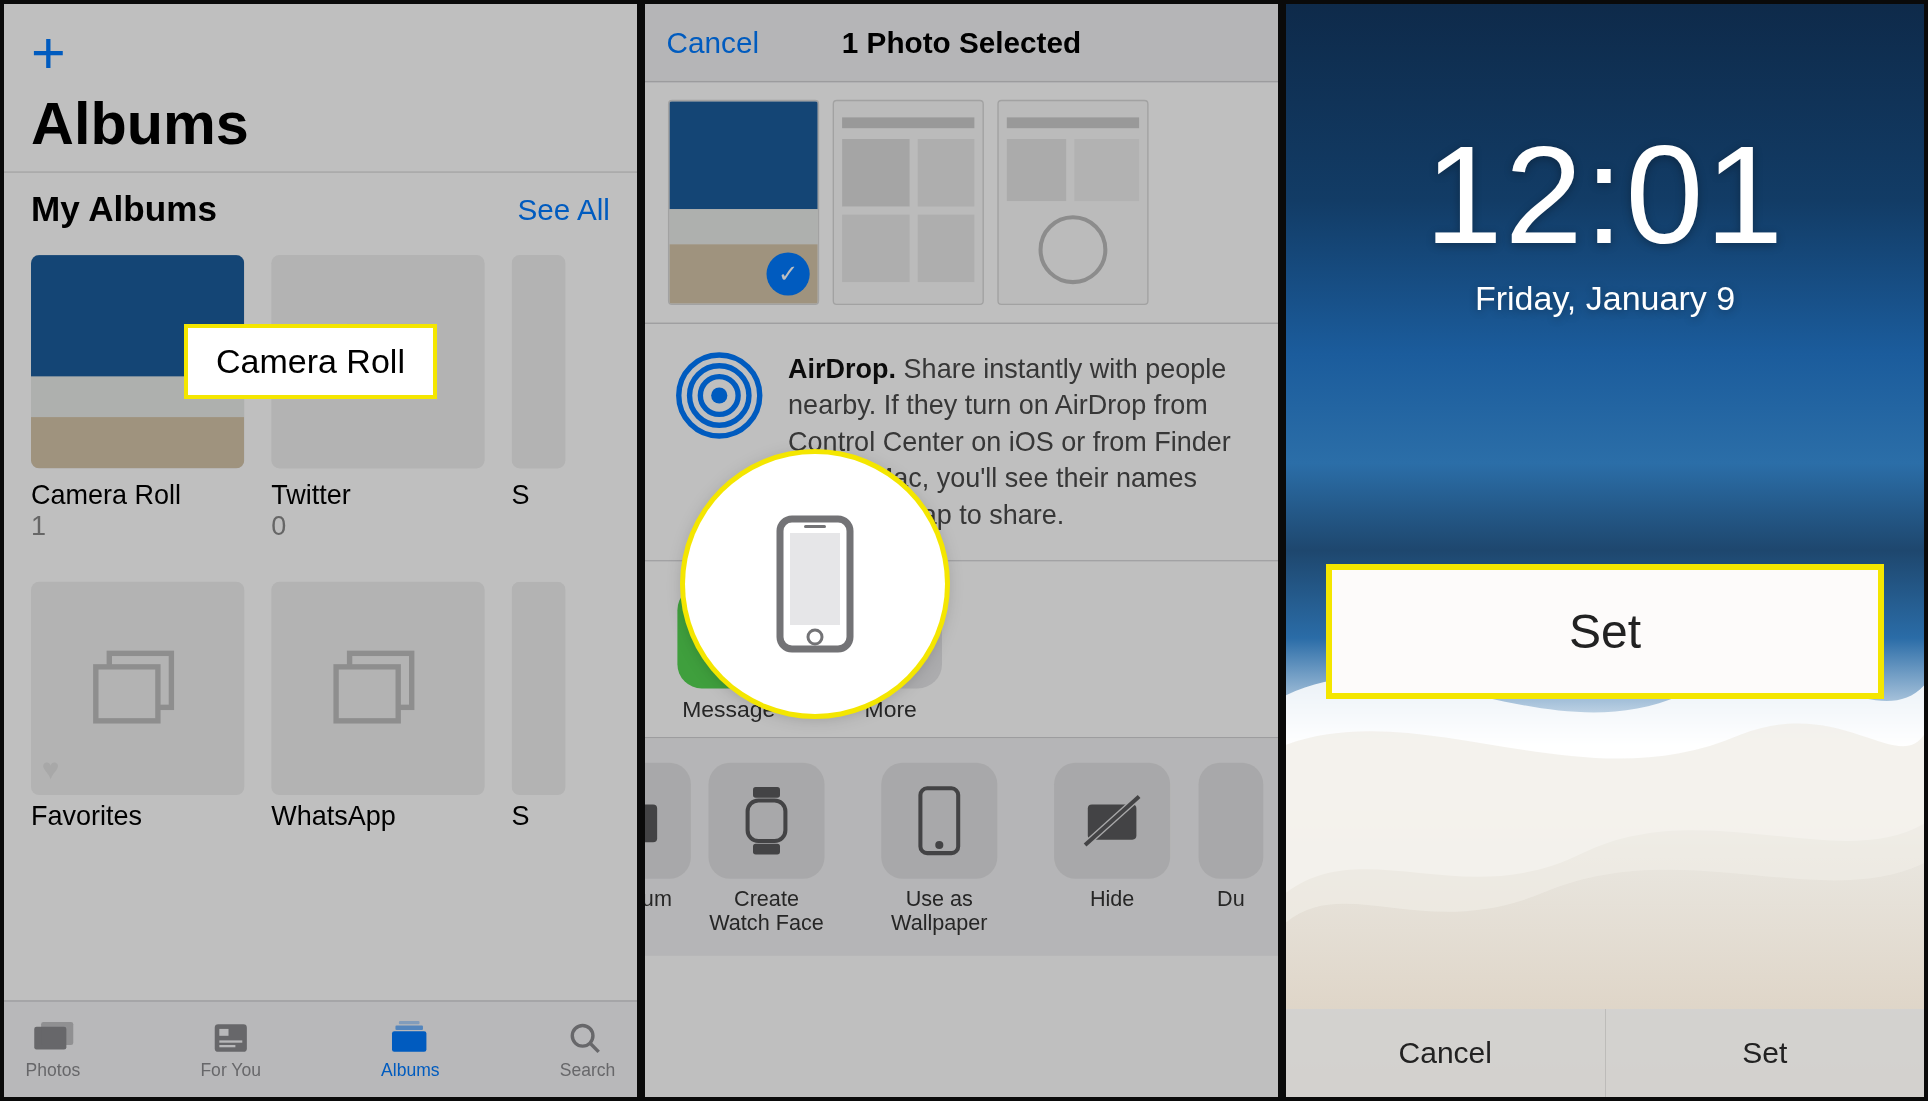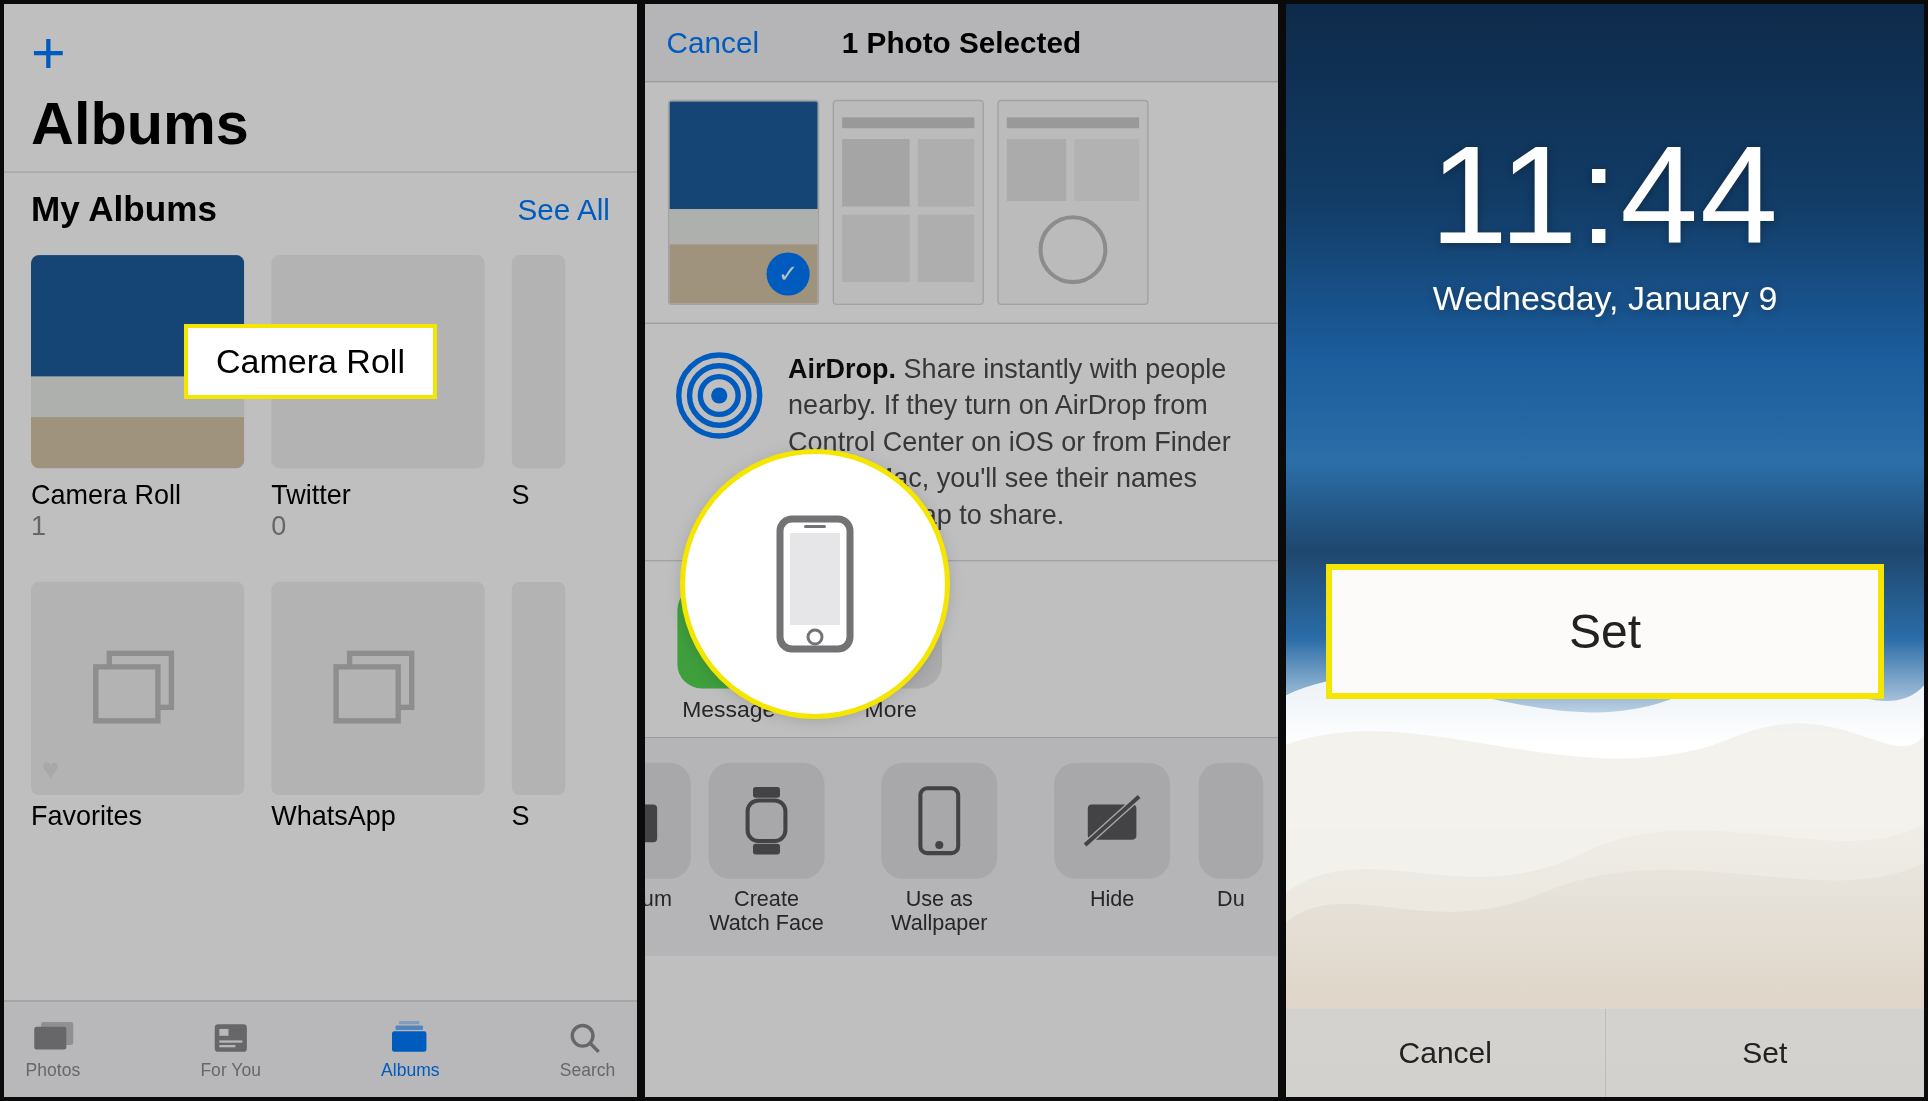--- a/index.html
+++ b/index.html
@@ -304,22 +304,22 @@
         <circle class="dot" cx="460" cy="1028" r="10"></circle>
       </svg>
   </div>
 
   <div class="panel p3">
     <div class="wave-bg"></div>
     <svg class="sky" viewBox="0 0 646 1101" preserveAspectRatio="none">
       <path d="M0 700 C120 640 260 760 400 700 C520 650 600 740 646 690 L646 830 C560 880 420 800 300 860 C180 920 80 840 0 900 Z" fill="#ffffff" opacity="0.85"></path>
       <path d="M0 750 C140 700 300 810 460 740 C560 700 620 780 646 740 L646 870 C540 920 400 840 260 900 C140 950 60 880 0 930 Z" fill="#efece6" opacity="0.7"></path>
     </svg>
-    <div class="time">11:44</div>
-    <div class="date">Wednesday, January 9</div>
+    <div class="time">12:01</div>
+    <div class="date">Friday, January 9</div>
     <div class="bigset" style="left:40px; right:40px; top:560px;">Set</div>
     <svg class="svg-overlay" style="z-index:8">
         <line class="lead" x1="290" y1="700" x2="416" y2="1058"></line>
         <circle class="dot" cx="416" cy="1058" r="10"></circle>
       </svg>
     <div class="setbar">
       <div class="setbtn">Cancel</div>
       <div class="setbtn">Set</div>
     </div>
   </div>

